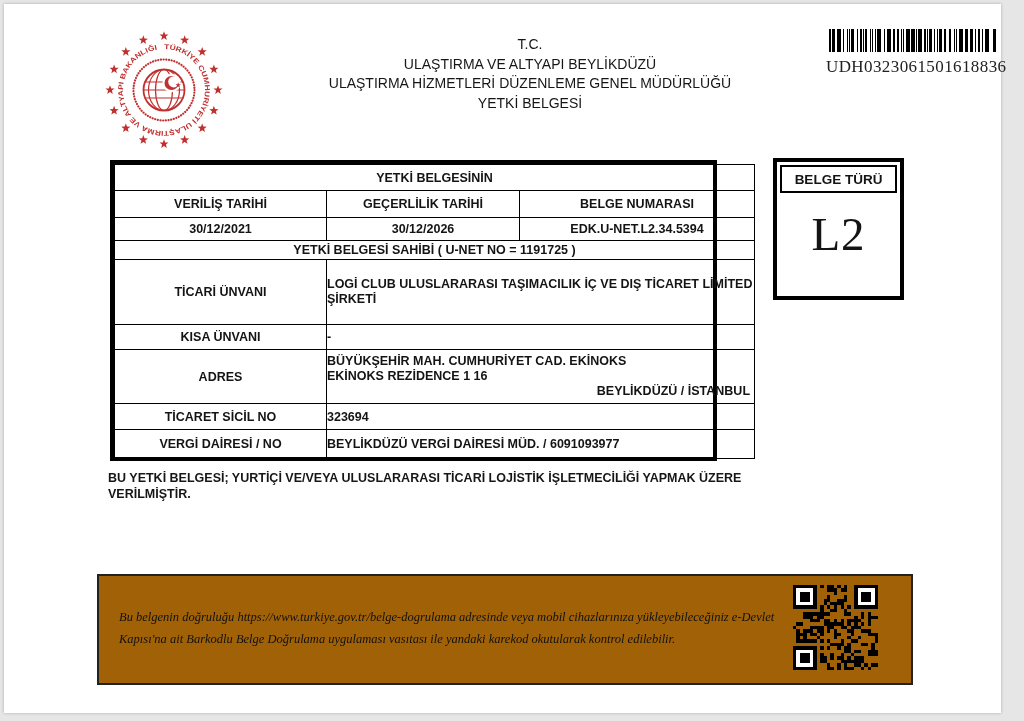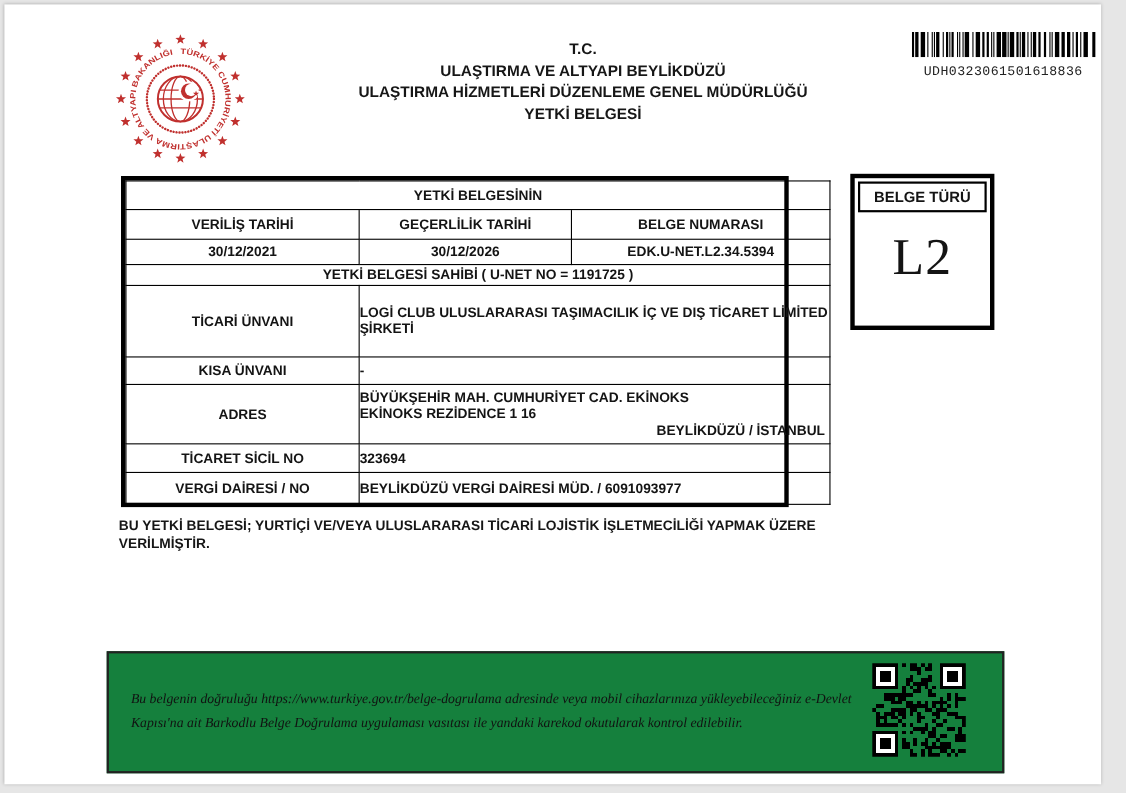--- a/index.html
+++ b/index.html
@@ -11,27 +11,27 @@
   }
   .page{
     position:absolute;left:4px;top:4px;width:997px;height:709px;
     background:#ffffff;box-shadow:0 0 3px rgba(0,0,0,.25);
   }
   .abs{position:absolute;}
 
   
   .doc-title{
     left:226px;top:31px;width:600px;text-align:center;
-    font-weight:bold;font-size:14px;line-height:19.5px;color:#161616;
+    font-weight:normal;font-size:14px;line-height:19.5px;color:#161616;
   }
   .logo-wrap{left:100px;top:26px;width:120px;height:120px;}
 
   
   .barcode-wrap{left:822px;top:25px;width:172px;text-align:center;}
-  .barcode-num{font-size:12px;color:#222;letter-spacing:.4px;margin-top:1px;font-family:Liberation Mono, monospace;}
+  .barcode-num{font-size:17px;color:#222;letter-spacing:.4px;margin-top:1px;font-family:Liberation Serif, serif;}
 
   
   .cert-box{
     left:106px;top:156px;width:607px;height:301px;
     border:4px solid #000;box-sizing:border-box;background:#fff;
   }
   table.cert{border-collapse:collapse;width:100%;height:100%;table-layout:fixed;}
   table.cert td{
     border:1.5px solid #000;color:#141414;font-weight:bold;
     font-size:12.5px;padding:0;overflow:hidden;vertical-align:middle;
@@ -57,22 +57,22 @@
   }
 
   
   .note{
     left:104px;top:466px;width:690px;
     font-weight:bold;font-size:12.5px;line-height:16px;color:#161616;
   }
 
   
   .verify-box{
-    left:93px;top:588px;width:816px;height:111px;
-    border:2px solid #222;box-sizing:border-box;background:#15803d;
+    left:93px;top:570px;width:816px;height:111px;
+    border:2px solid #222;box-sizing:border-box;background:#a16207;
   }
   .verify-text{
     position:absolute;left:20px;top:30px;width:672px;
     font-family:"Liberation Serif",serif;font-style:italic;
     font-size:12.5px;line-height:22px;color:#111;
   }
   .qr-wrap{position:absolute;right:33px;top:9px;width:85px;height:85px;}
 </style>
 </head>
 <body>

